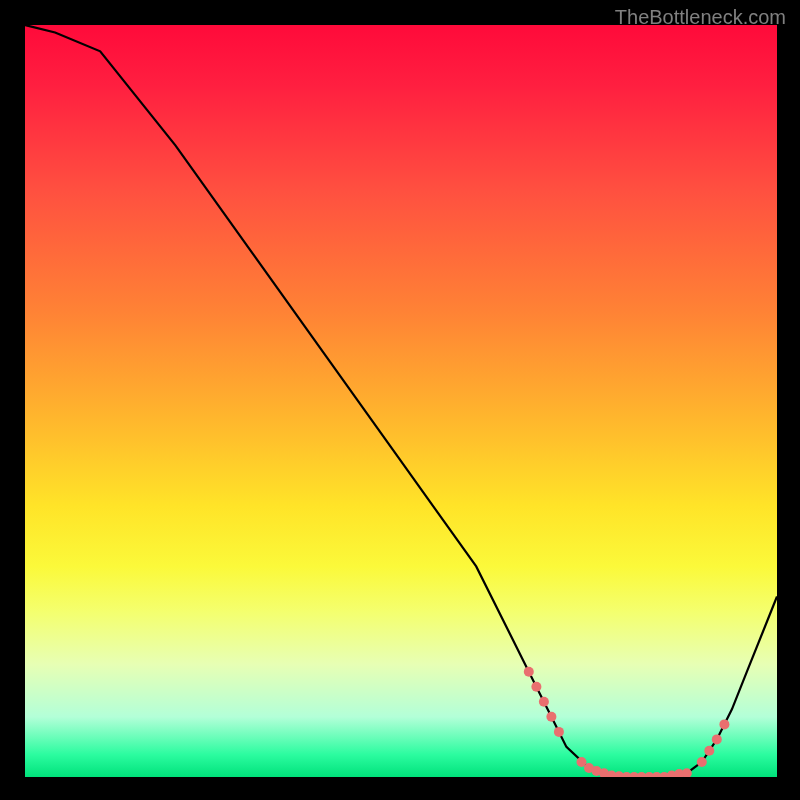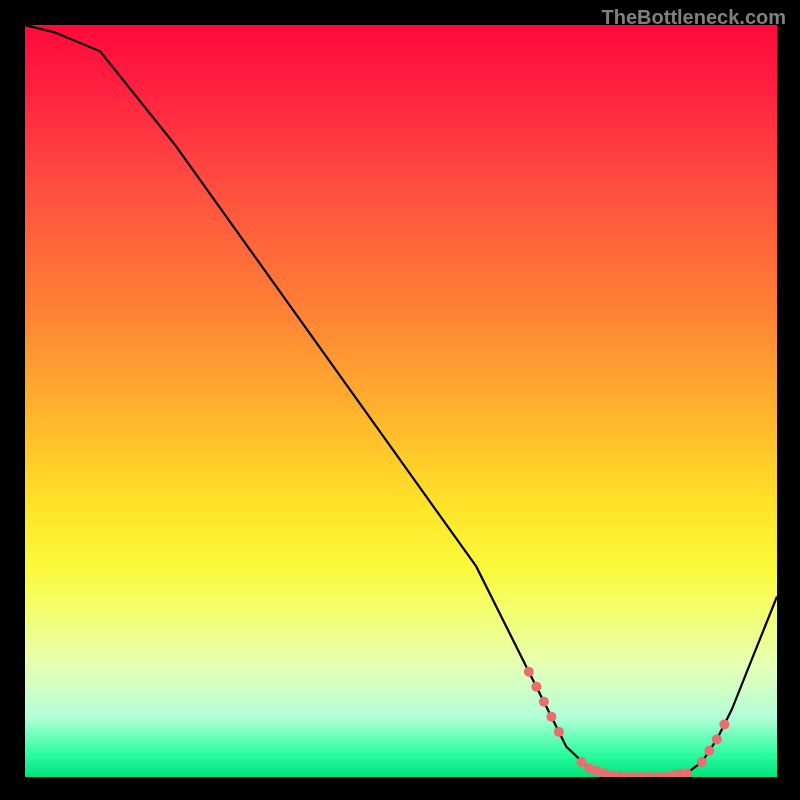--- a/index.html
+++ b/index.html
@@ -10,21 +10,21 @@
     position: relative;
     font-family: Arial, sans-serif;
     overflow: hidden;
   }
   .watermark {
     position: absolute;
     top: 6px;
     right: 14px;
     color: #808080;
     font-size: 20px;
-    font-weight: 700;
+    font-weight: 400;
     z-index: 10;
     margin-left: 22px;
   }
   .plot-area {
     position: absolute;
     left: 25px;
     top: 25px;
     width: 752px;
     height: 752px;
     background: linear-gradient(to bottom,

